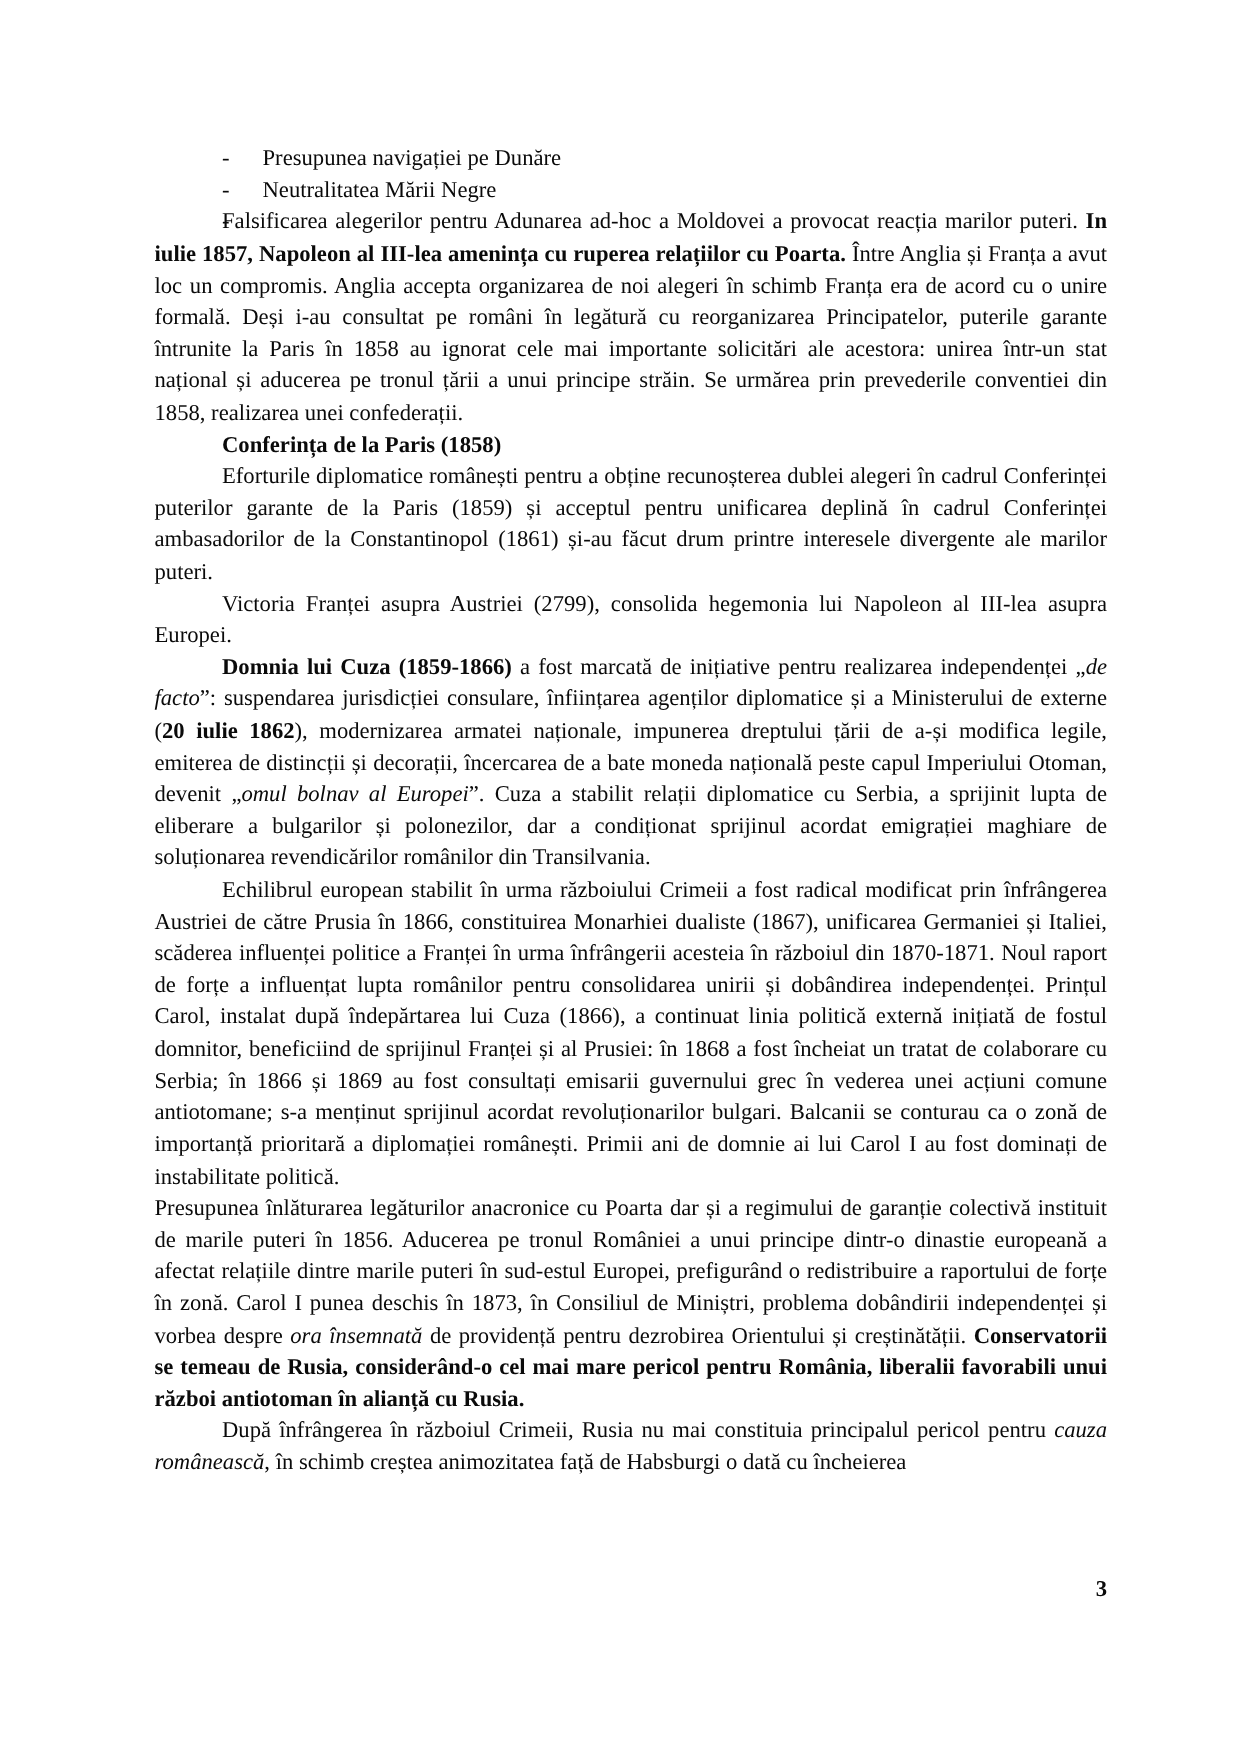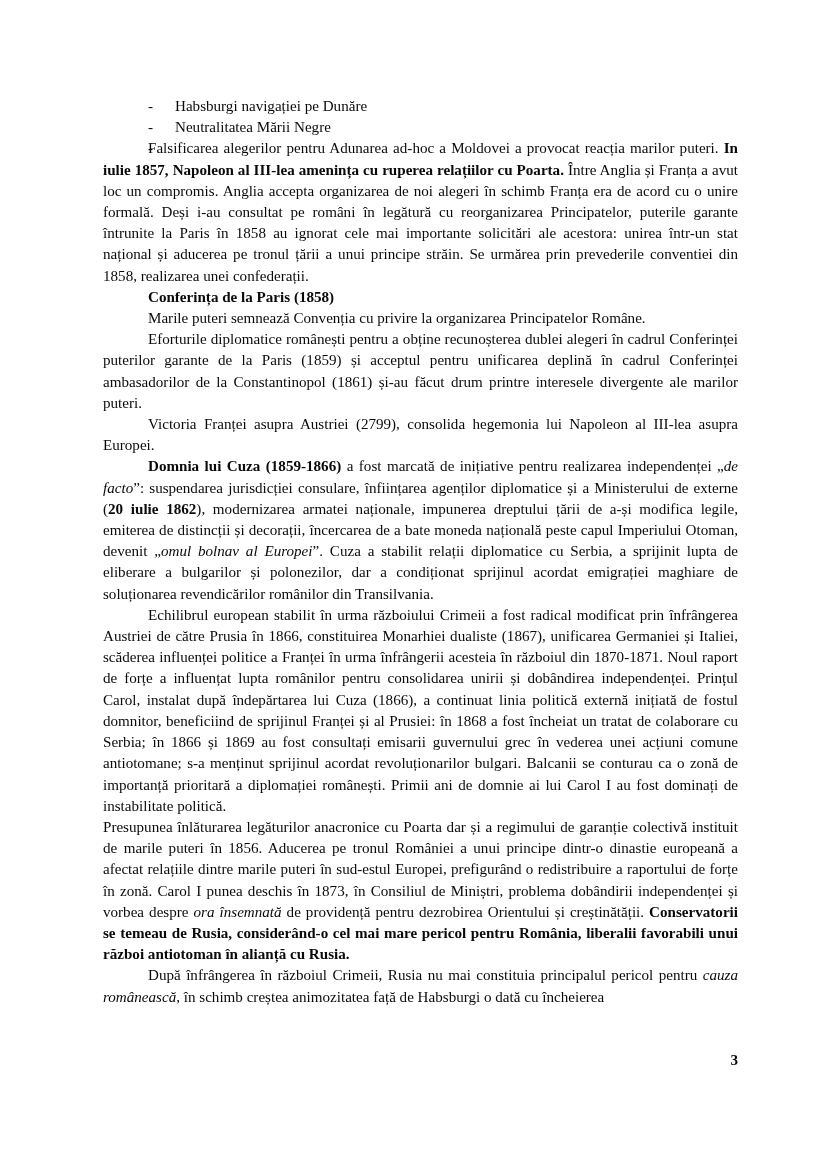--- a/index.html
+++ b/index.html
@@ -88,36 +88,35 @@
 </head>
 <body>
 
 <div class="page">
 
   <div class="content">
 
     <div class="bullets">
       <div class="bullet-row">
         <span class="bullet-dash">-</span>
-        <span>Habsburgi navigației pe Dunăre</span>
+        <span>Presupunea navigației pe Dunăre</span>
       </div>
       <div class="bullet-row">
         <span class="bullet-dash">-</span>
         <span>Neutralitatea Mării Negre</span>
       </div>
       <div class="bullet-row">
         <span class="bullet-dash">-</span>
       </div>
     </div>
 
     <p class="p-indent"><span>Falsificarea alegerilor pentru Adunarea ad-hoc a Moldovei a provocat reacția marilor puteri. </span><b>In iulie 1857, Napoleon al III-lea amenința cu ruperea relațiilor cu Poarta.</b><span> Între Anglia și Franța a avut loc un compromis. Anglia accepta organizarea de noi alegeri în schimb Franța era de acord cu o unire formală. Deși i-au consultat pe români în legătură cu reorganizarea Principatelor, puterile garante întrunite la Paris în 1858 au ignorat cele mai importante solicitări ale acestora: unirea într-un stat național și aducerea pe tronul țării a unui principe străin. Se urmărea prin prevederile conventiei din 1858, realizarea unei confederații.</span></p>
 
     <p class="heading">Conferința de la Paris (1858)</p>
 
-    <p class="p-indent">Marile puteri semnează Convenția cu privire la organizarea Principatelor Române.</p>
 
 
     <p class="p-indent">Eforturile diplomatice românești pentru a obține recunoșterea dublei alegeri în cadrul Conferinței puterilor garante de la Paris (1859) și acceptul pentru unificarea deplină în cadrul Conferinței ambasadorilor de la Constantinopol (1861) și-au făcut drum printre interesele divergente ale marilor puteri.</p>
 
     <p class="p-indent">Victoria Franței asupra Austriei (2799), consolida hegemonia lui Napoleon al III-lea asupra Europei.</p>
 
     <p class="p-indent"><b>Domnia lui Cuza (1859-1866)</b><span> a fost marcată de inițiative pentru realizarea independenței „</span><i>de facto</i><span>”: suspendarea jurisdicției consulare, înființarea agenților diplomatice și a Ministerului de externe (</span><b>20 iulie 1862</b><span>), modernizarea armatei naționale, impunerea dreptului țării de a-și modifica legile, emiterea de distincții și decorații, încercarea de a bate moneda națională peste capul Imperiului Otoman, devenit „</span><i>omul bolnav al Europei</i><span>”. Cuza a stabilit relații diplomatice cu Serbia, a sprijinit lupta de eliberare a bulgarilor și polonezilor, dar a condiționat sprijinul acordat emigrației maghiare de soluționarea revendicărilor românilor din Transilvania.</span></p>
 
     <p class="p-indent">Echilibrul european stabilit în urma războiului Crimeii a fost radical modificat prin înfrângerea Austriei de către Prusia în 1866, constituirea Monarhiei dualiste (1867), unificarea Germaniei și Italiei, scăderea influenței politice a Franței în urma înfrângerii acesteia în războiul din 1870-1871. Noul raport de forțe a influențat lupta românilor pentru consolidarea unirii și dobândirea independenței. Prințul Carol, instalat după îndepărtarea lui Cuza (1866), a continuat linia politică externă inițiată de fostul domnitor, beneficiind de sprijinul Franței și al Prusiei: în 1868 a fost încheiat un tratat de colaborare cu Serbia; în 1866 și 1869 au fost consultați emisarii guvernului grec în vederea unei acțiuni comune antiotomane; s-a menținut sprijinul acordat revoluționarilor bulgari. Balcanii se conturau ca o zonă de importanță prioritară a diplomației românești. Primii ani de domnie ai lui Carol I au fost dominați de instabilitate politică.</p>
 

